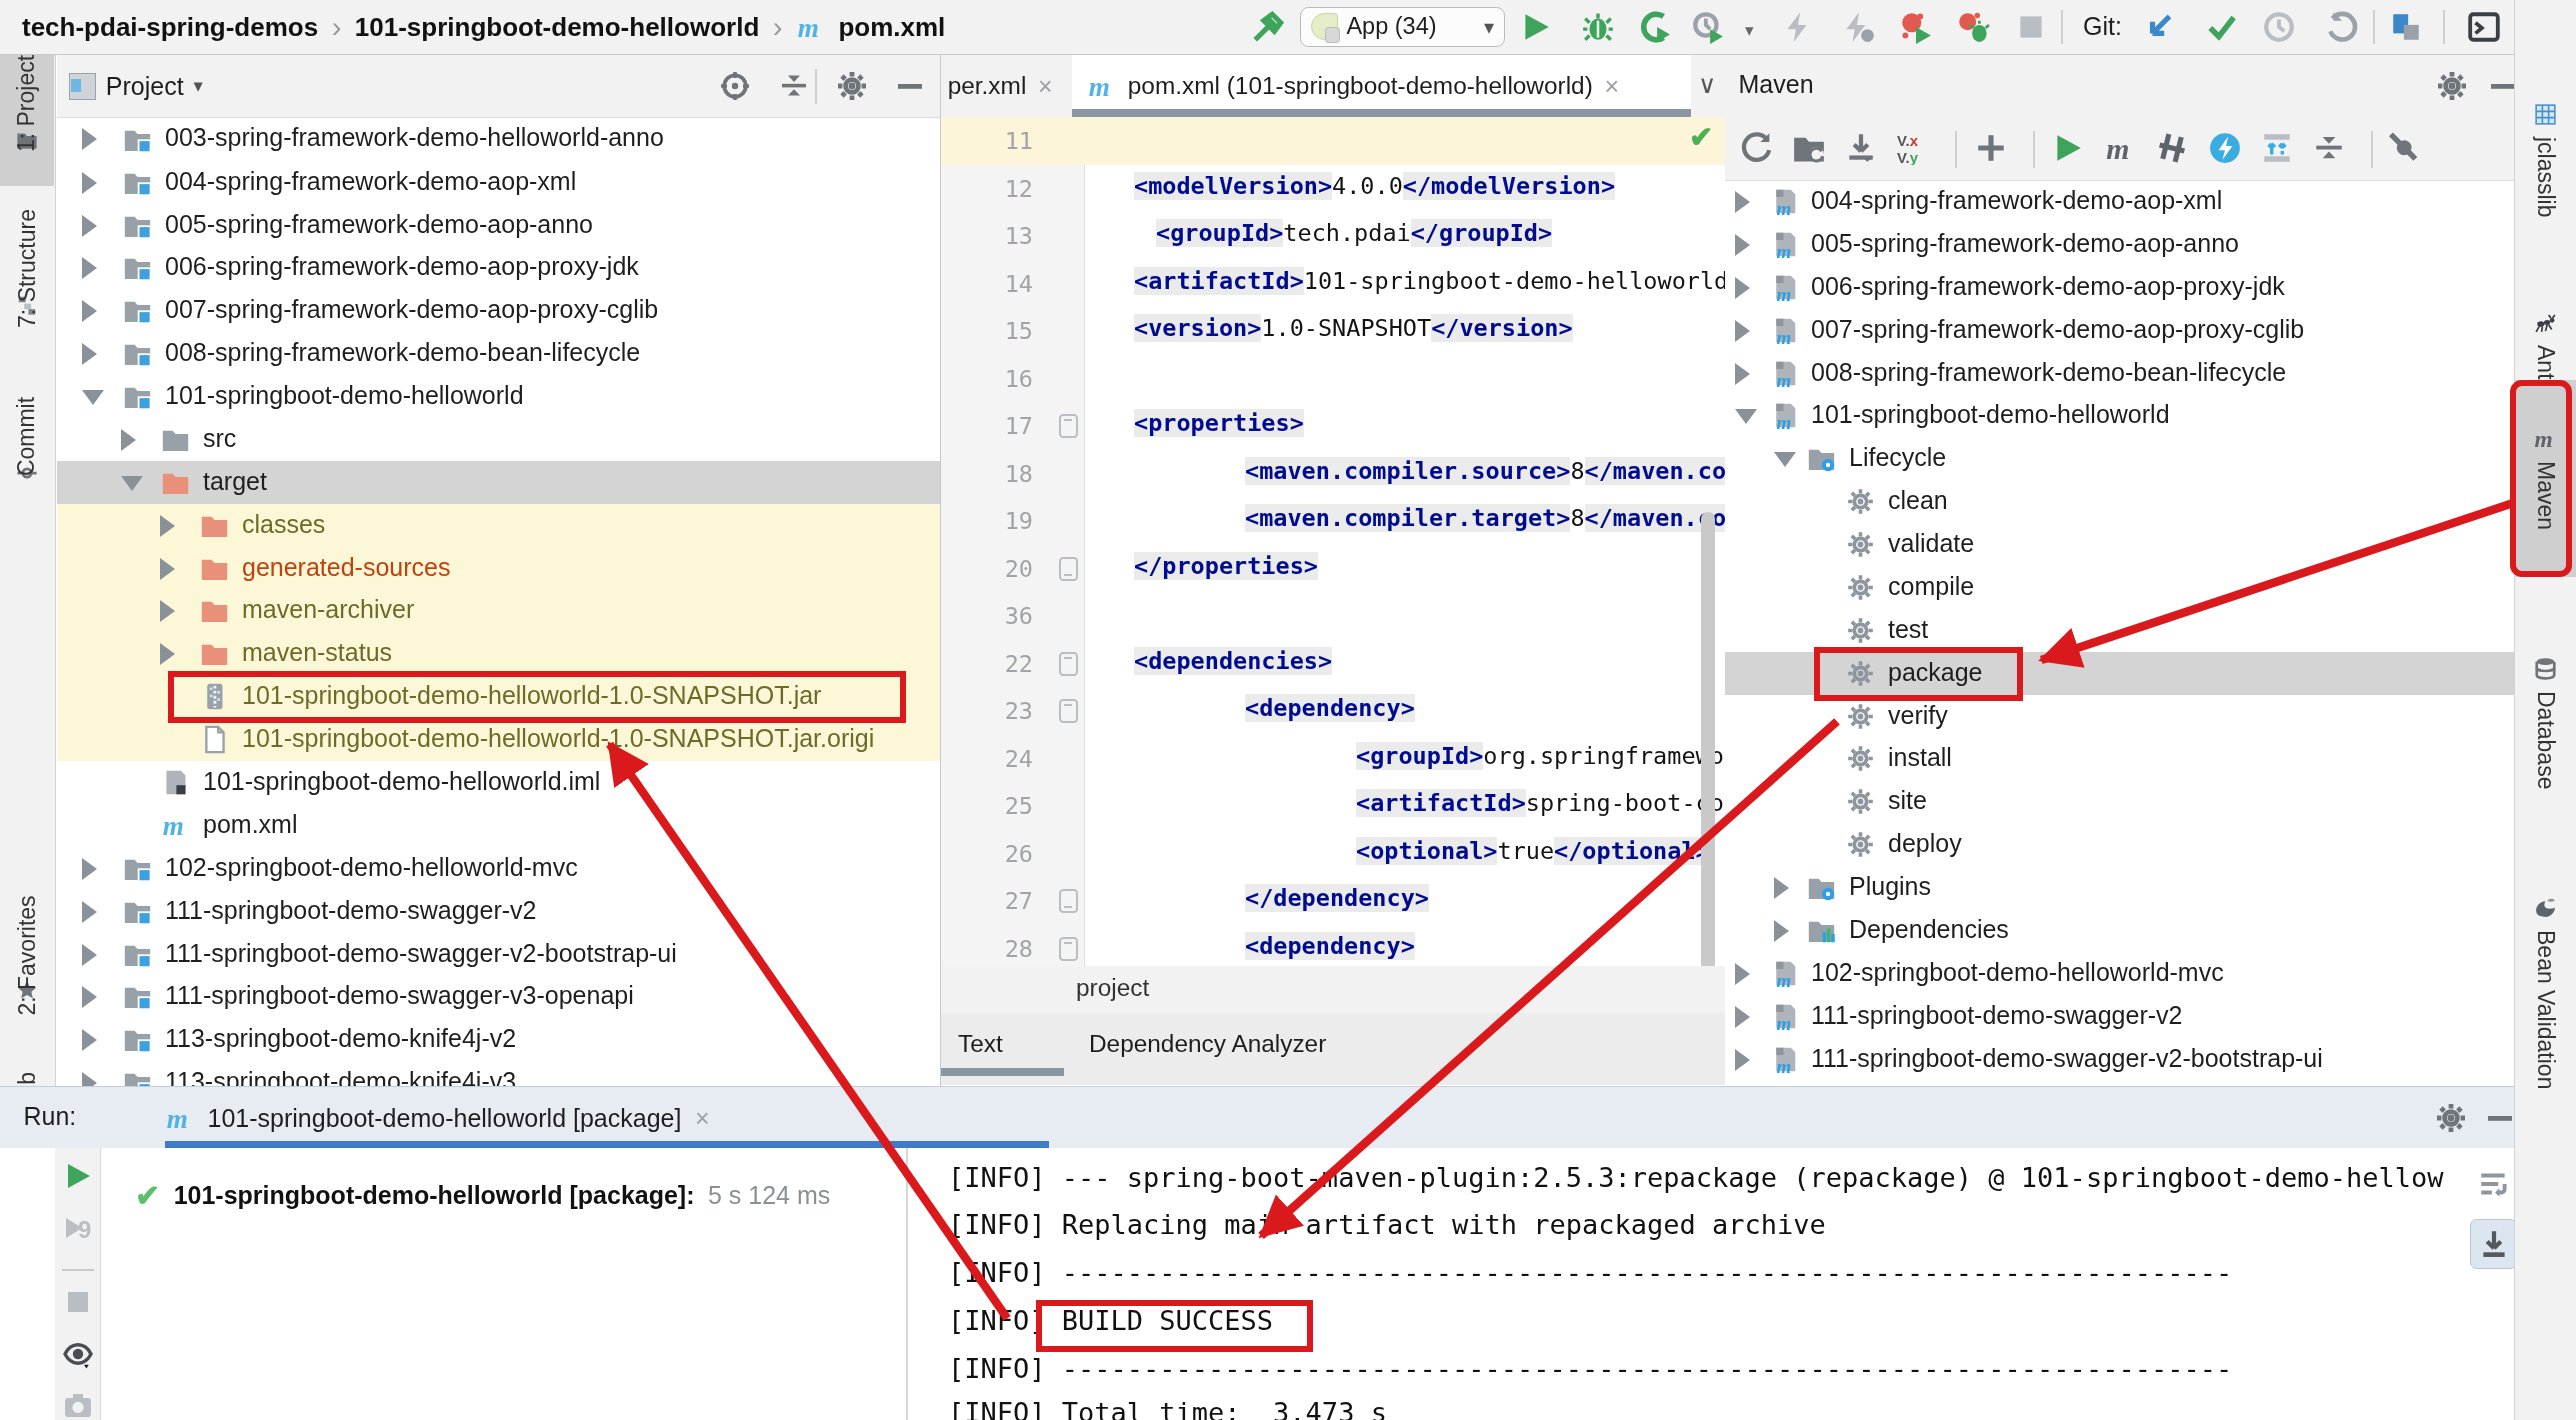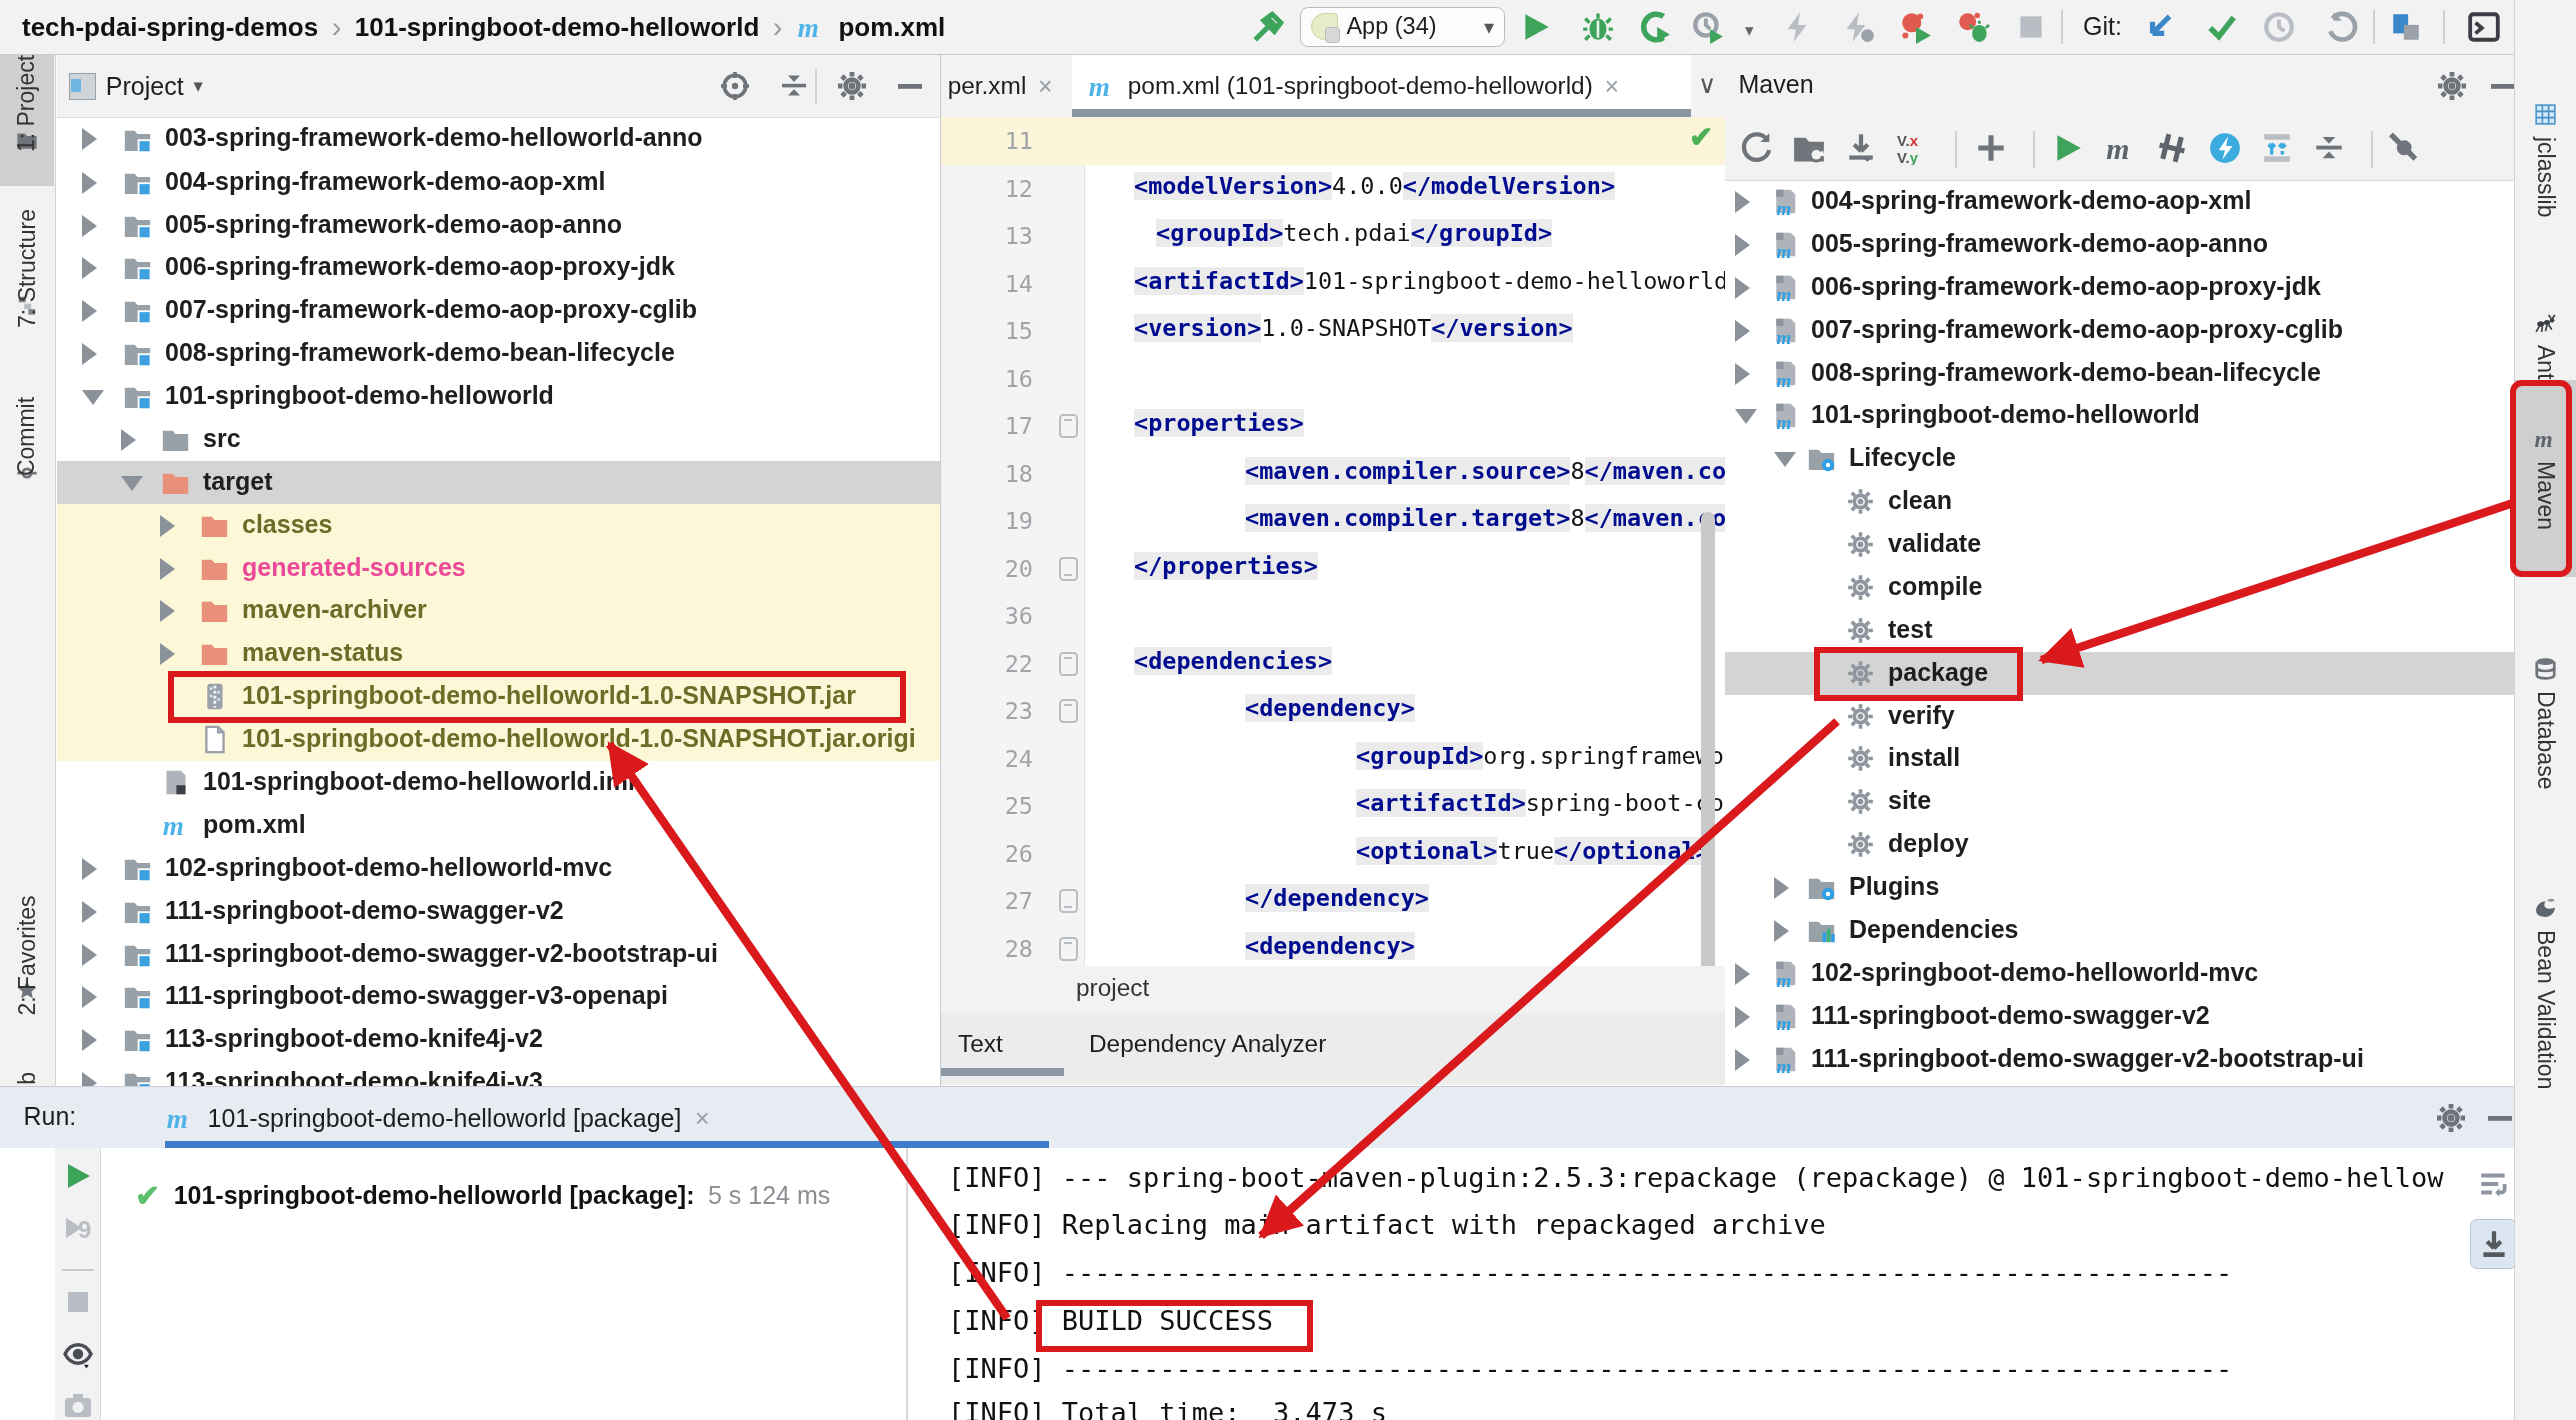--- a/index.html
+++ b/index.html
@@ -1,19 +1,19 @@
 <!DOCTYPE html>
 <html style="font-size:13.5px"><head>
 <meta charset="utf-8">
 <style>
   html,body{margin:0;padding:0;background:#888;}
   #stage{position:relative;width:2576px;height:1421px;background:#fff;overflow:hidden;
          font-family:"Liberation Sans",sans-serif;color:#1e1e1e;}
   .abs{position:absolute;}
-  .row-label{white-space:nowrap;font-weight:bold;font-size:25px;color:#1e1e1e;}
+  .row-label{white-space:nowrap;font-weight:normal;font-size:25px;color:#1e1e1e;}
   .panel{background:#fff;}
   .chrome{background:#f2f2f2;}
   .crumb{font-weight:bold;font-size:26px;color:#111;}
   .crumb-sep{color:#9a9a9a;font-size:29px;font-weight:normal;}
   .mono{font-family:"DejaVu Sans Mono","Liberation Mono",monospace;}
   .tag{color:#000c8f;font-weight:bold;background:#ebebeb;}
   .xmltxt{color:#141414;}
   .linenum{position:absolute;color:#a0a4a8;font-size:23.5px;text-align:right;width:92px;font-family:"DejaVu Sans Mono",monospace;}
   .arrow-r{width:0;height:0;border-top:11px solid transparent;border-bottom:11px solid transparent;border-left:15px solid #8a9199;}
   .arrow-d{width:0;height:0;border-left:11px solid transparent;border-right:11px solid transparent;border-top:15px solid #8a9199;}
@@ -367,21 +367,21 @@
           <div class="row-label" style="position: absolute; left: 185px; top: 5.5px; color: rgb(110, 106, 40);">classes</div>
         </div>
         <div class="abs" style="left: 0px; top: 430px; width: 883px; height: 43px; background: rgb(251, 247, 215);"></div>
         <div class="abs tree-row" style="left: 0px; top: 430px; width: 883px;">
           <div class="abs arrow-r" style="left: 103px; top: 10.5px;"></div>
           <span class="icon" style="position: absolute; left: 143px; top: 7.1px;">
             <svg width="29" height="29" viewBox="0 0 16 16">
               <path fill="#e8907a" d="M1 3.2h5.4L8 5h7v9.3H1z"></path>
             </svg>
           </span>
-          <div class="row-label" style="position: absolute; left: 185px; top: 5.5px; color: #ec4899;">generated-sources</div>
+          <div class="row-label" style="position: absolute; left: 185px; top: 5.5px; color: #c2410c;">generated-sources</div>
         </div>
         <div class="abs" style="left: 0px; top: 472px; width: 883px; height: 43px; background: rgb(251, 247, 215);"></div>
         <div class="abs tree-row" style="left: 0px; top: 472px; width: 883px;">
           <div class="abs arrow-r" style="left: 103px; top: 10.5px;"></div>
           <span class="icon" style="position: absolute; left: 143px; top: 7.1px;">
             <svg width="29" height="29" viewBox="0 0 16 16">
               <path fill="#e8907a" d="M1 3.2h5.4L8 5h7v9.3H1z"></path>
             </svg>
           </span>
           <div class="row-label" style="position: absolute; left: 185px; top: 5.5px; color: rgb(110, 106, 40);">maven-archiver</div>

